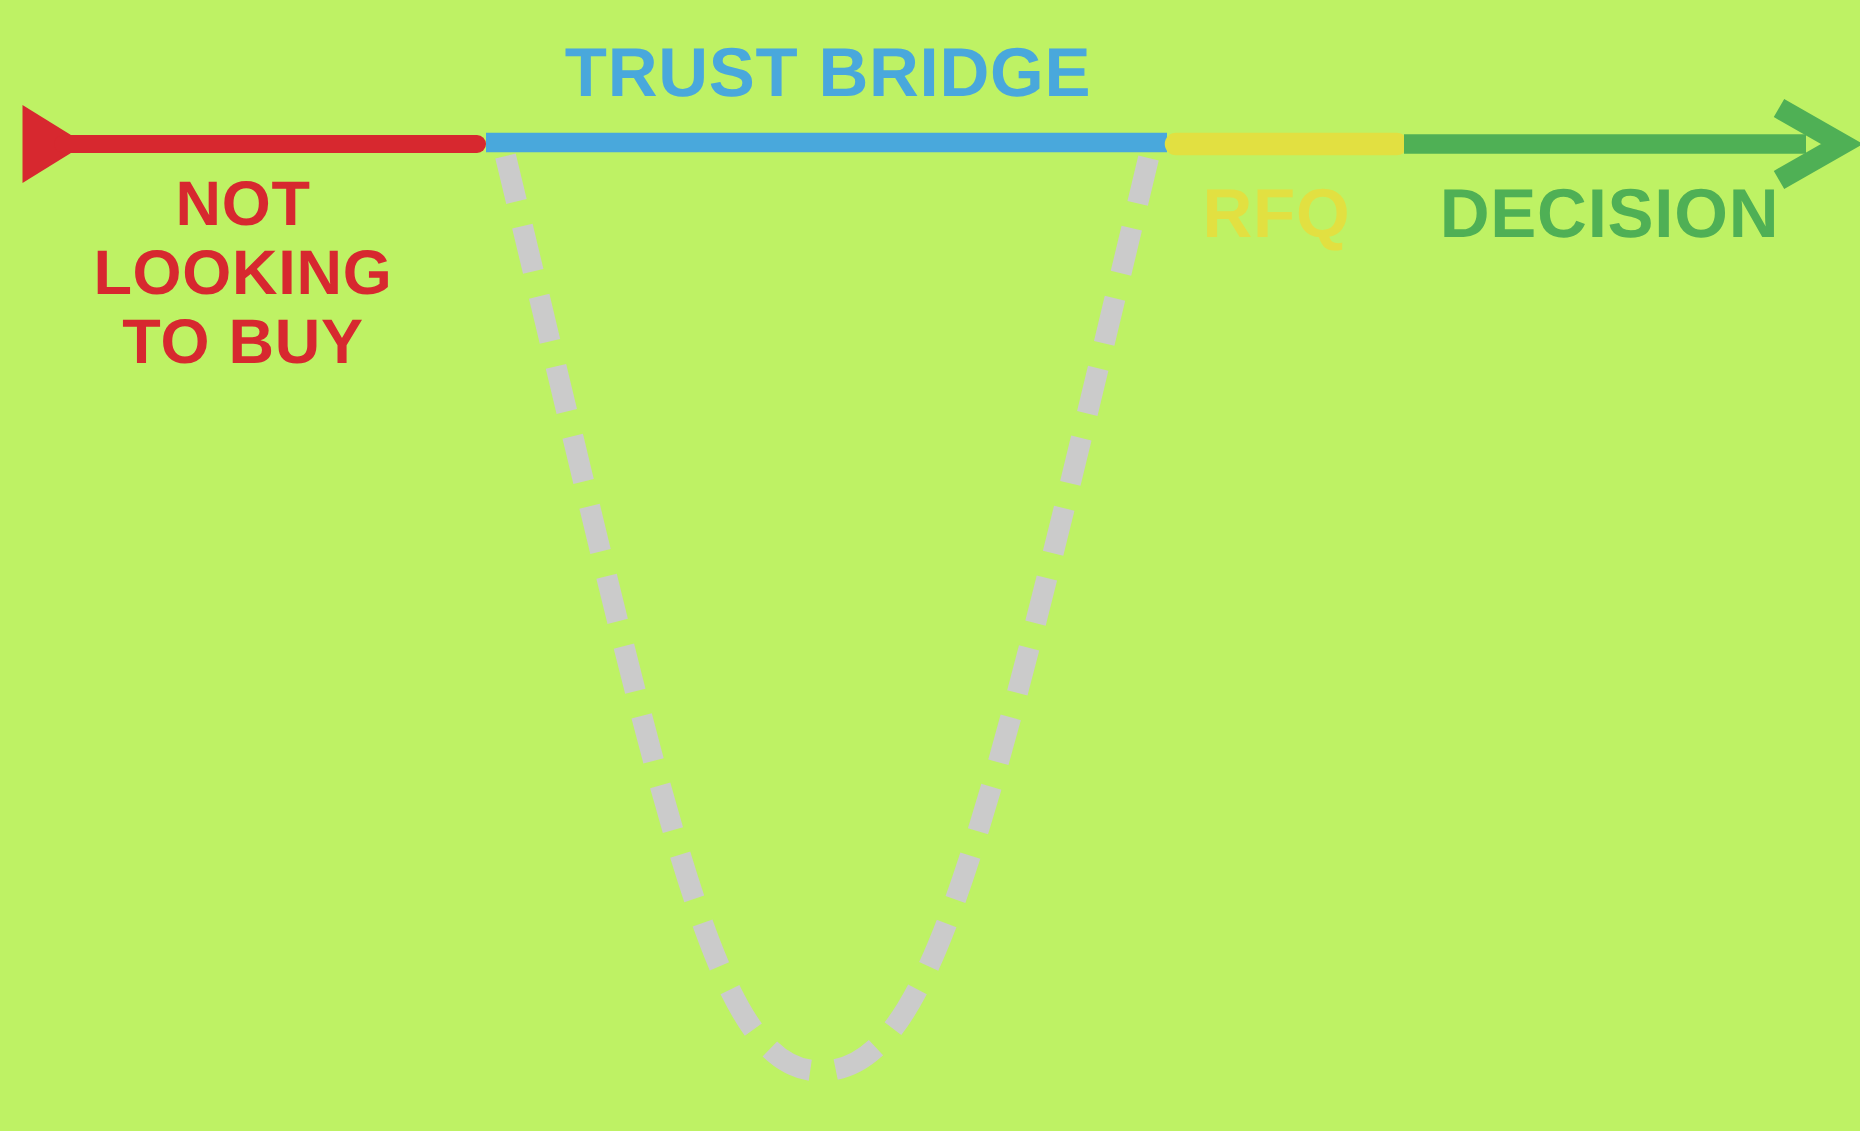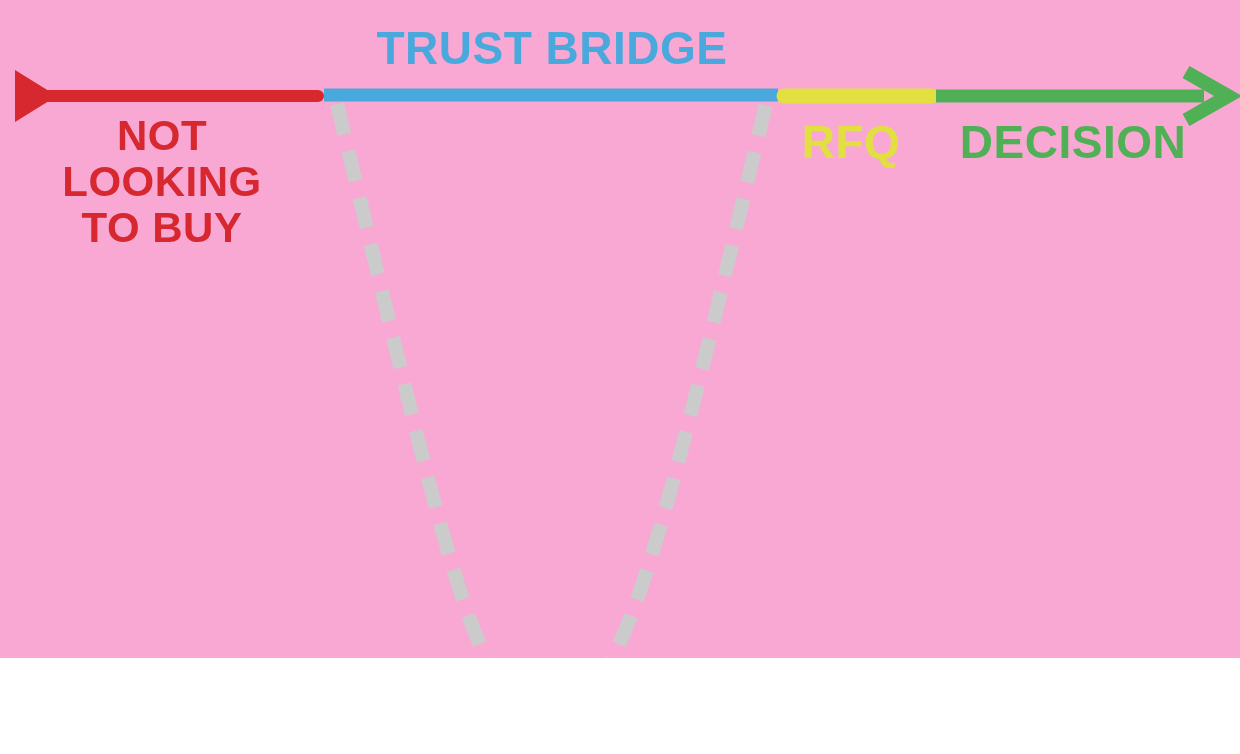--- a/index.html
+++ b/index.html
@@ -3,22 +3,22 @@
 <meta charset="utf-8">
 <style>
   html, body {
     margin: 0;
     padding: 0;
     background: #ffffff;
   }
   .canvas {
     position: relative;
     width: 1240px;
-    height: 658px;
-    background: #f9a8d4;
+    height: 754px;
+    background: #bef264;
     overflow: hidden;
     font-family: "Liberation Sans", sans-serif;
   }
   svg { display: block; }
   .stage-label {
     font-family: "Liberation Sans", "DejaVu Sans", sans-serif;
     font-weight: bold;
     text-anchor: middle;
   }
   .lbl-large { font-size: 46px; letter-spacing: 0.5px; }

